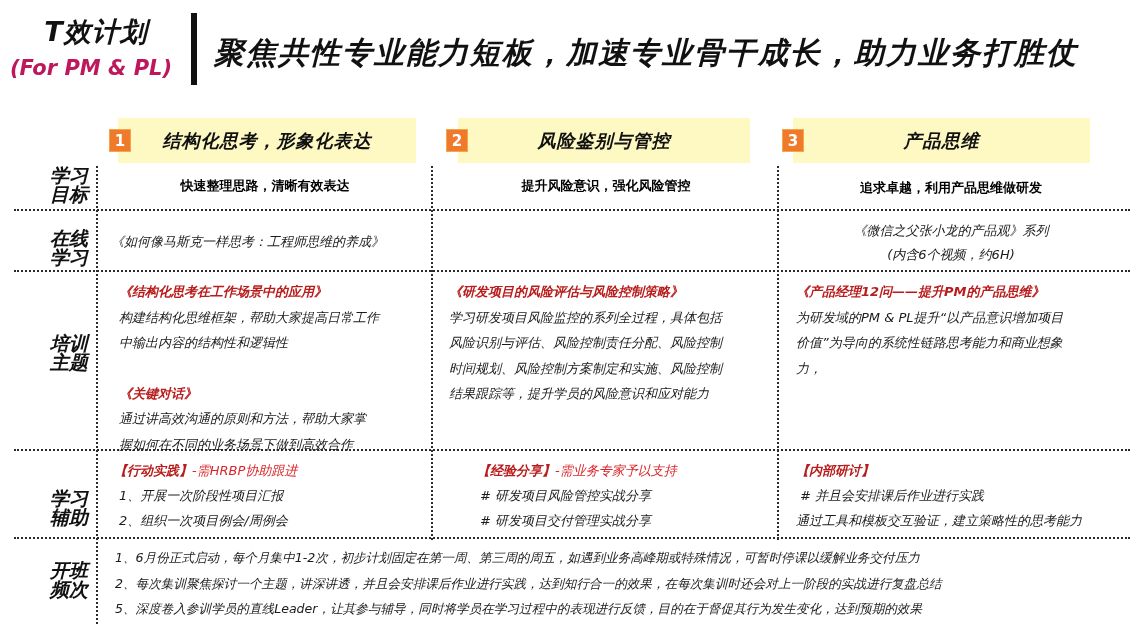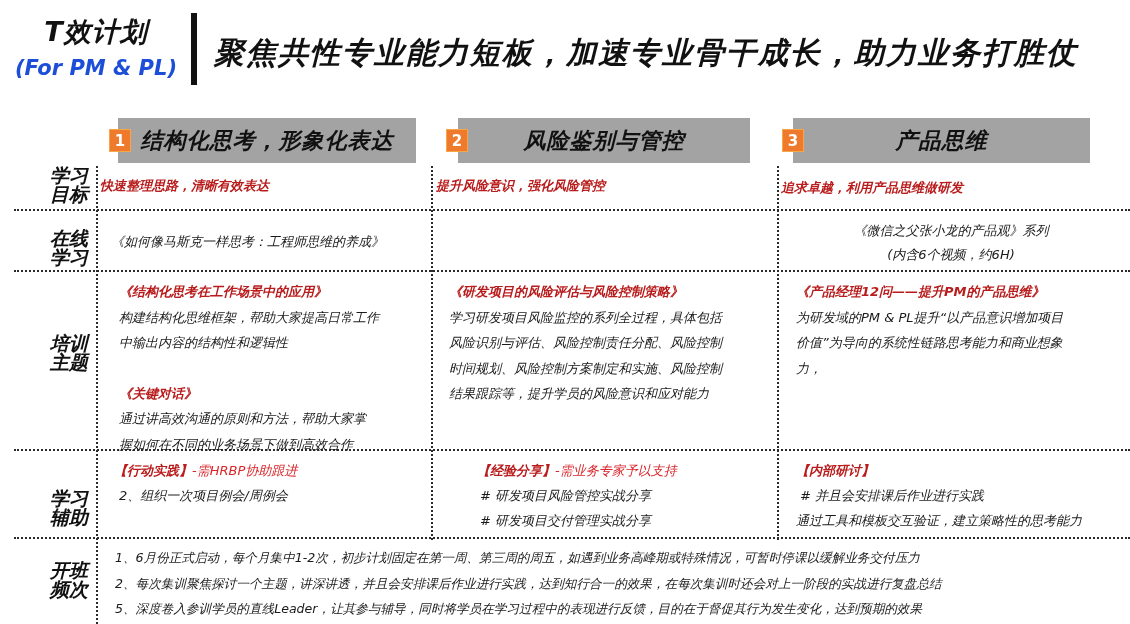--- a/index.html
+++ b/index.html
@@ -3,38 +3,38 @@
   <meta charset="utf-8">
   <style>
     * { margin: 0; padding: 0; box-sizing: border-box; }
     html, body { width: 1130px; height: 624px; background: #ffffff; overflow: hidden; }
     body { position: relative; font-family: "DejaVu Sans", "Liberation Sans", sans-serif; color: #1a1a1a; }
 
     .abs { position: absolute; }
 
     
     .brand-title { left: 12px; top: 14px; width: 168px; text-align: center; font-size: 27px; font-weight: bold; font-style: italic; color: #111; letter-spacing: 1px; }
-    .brand-sub { left: 10px; top: 56px; width: 172px; text-align: center; font-size: 21px; font-weight: bold; font-style: italic; color: #1d4ed8; white-space: nowrap; }
+    .brand-sub { left: 10px; top: 56px; width: 172px; font-size: 21px; font-weight: bold; font-style: italic; color: #be185d; white-space: nowrap; }
     .title-bar { left: 191px; top: 13px; width: 6px; height: 72px; background: #111; }
     .headline { left: 214px; top: 33px; font-size: 30px; font-weight: bold; font-style: italic; color: #111; white-space: nowrap; letter-spacing: 2px; }
 
     
-    .col-bar { top: 118px; height: 45px; background: #a3a3a3; display: flex; align-items: center; justify-content: center; font-size: 22px; font-weight: bold; font-style: italic; color: #111; letter-spacing: 1px; }
+    .col-bar { top: 118px; height: 45px; background: #fef9c3; display: flex; align-items: center; justify-content: center; font-size: 18px; font-weight: bold; font-style: italic; color: #111; letter-spacing: 1px; }
     .badge { top: 129px; width: 22px; height: 23px; background: #F07A2C; border: 1px solid #F3A64A; color: #fff; font-size: 15px; font-weight: bold; display: flex; align-items: center; justify-content: center; }
 
     
     .hline { height: 0; border-top: 2px dotted #2a2a2a; }
     .vline { width: 0; border-left: 2px dotted #2a2a2a; }
 
     
     .row-label { left: 18px; width: 70px; text-align: right; font-size: 19px; font-weight: bold; font-style: italic; line-height: 19px; color: #111; }
 
     
     .cell { font-size: 13px; font-style: italic; line-height: 25.5px; color: #1a1a1a; }
-    .goal { font-size: 13px; font-weight: bold; font-style: italic; color: #b91c1c; }
+    .goal { font-size: 13px; font-weight: bold; color: #000000; text-align: center; }
     .blue-title { color: #b91c1c; font-weight: bold; }
     .red { color: #D9252A; font-weight: normal; }
     .center { text-align: center; }
     .nowrap { white-space: nowrap; }
   </style>
 </head>
 <body>
 
 <div class="abs brand-title">T效计划</div>
 <div class="abs brand-sub">(For PM &amp; PL)</div>
@@ -115,20 +115,21 @@
 
 <div class="abs row-label" style="top:489px;">
   <div>学习</div>
   <div>辅助</div>
 </div>
 
 <div class="abs cell nowrap" style="left:114px; top:458px; line-height:25px;">
   <div>
     <span class="blue-title">【行动实践】</span><span class="red">-需HRBP协助跟进</span>
   </div>
+  <div style="padding-left:5px;">1、开展一次阶段性项目汇报</div>
   <div style="padding-left:5px;">2、组织一次项目例会/周例会</div>
 </div>
 
 <div class="abs cell nowrap" style="left:477px; top:458px; line-height:25px;">
   <div>
     <span class="blue-title">【经验分享】</span><span class="red">-需业务专家予以支持</span>
   </div>
   <div style="padding-left:3px;"># 研发项目风险管控实战分享</div>
   <div style="padding-left:3px;"># 研发项目交付管理实战分享</div>
 </div>

